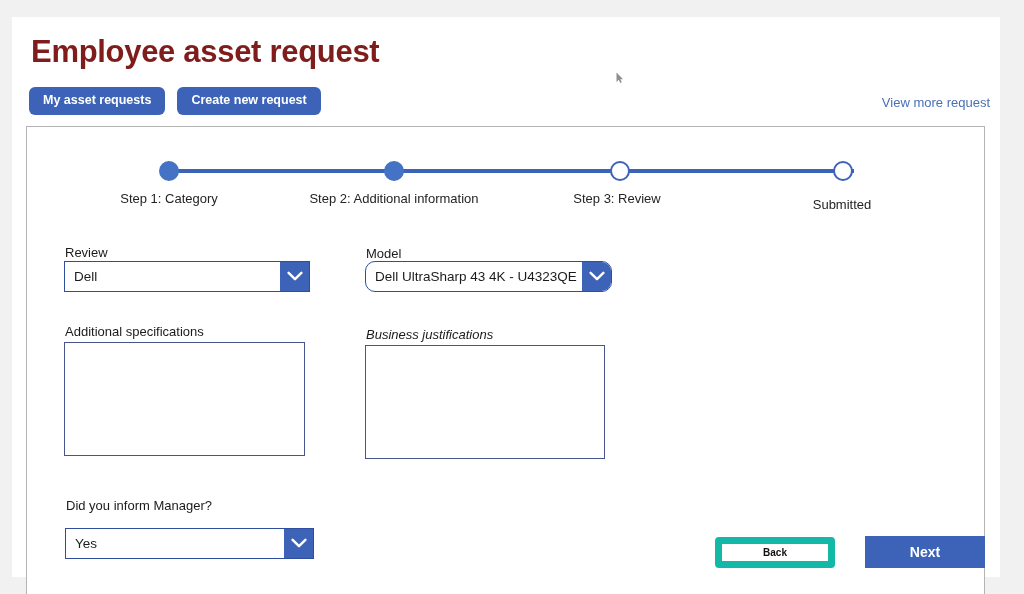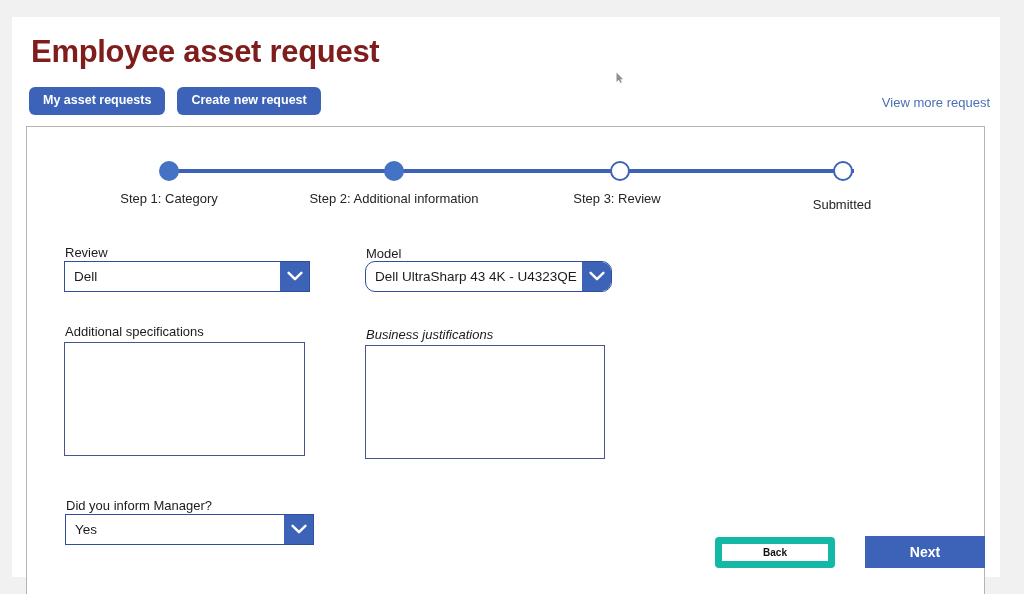--- a/index.html
+++ b/index.html
@@ -250,21 +250,21 @@
       </div>
     </div>
 
     <div class="field-label" style="left:38px; top:197px;">Additional specifications</div>
     <div class="textarea-box" style="left:37px; top:215px; width:241px; height:114px;"></div>
 
     <div class="field-label" style="left:339px; top:200px;font-style:italic;">Business justifications</div>
     <div class="textarea-box" style="left:338px; top:218px; width:240px; height:114px;"></div>
 
     <div class="field-label" style="left:39px; top:371px;">Did you inform Manager?</div>
-    <div class="select-wrap" style="left:38px; top:387px; width:249px;justify-content:flex-end;">
+    <div class="select-wrap" style="left:38px; top:401px; width:249px;justify-content:flex-end;">
       <div class="select-value">Yes</div>
       <div class="select-arrow">
         <svg width="16" height="11" viewBox="0 0 16 11" aria-hidden="true">
           <path d="M1.6 1.8 L8 8.2 L14.4 1.8" fill="none" stroke="#ffffff" stroke-width="2.4" stroke-linecap="round" stroke-linejoin="round"></path>
         </svg>
       </div>
     </div>
 
     <button class="btn-back">Back</button>
     <button class="btn-next">Next</button>

